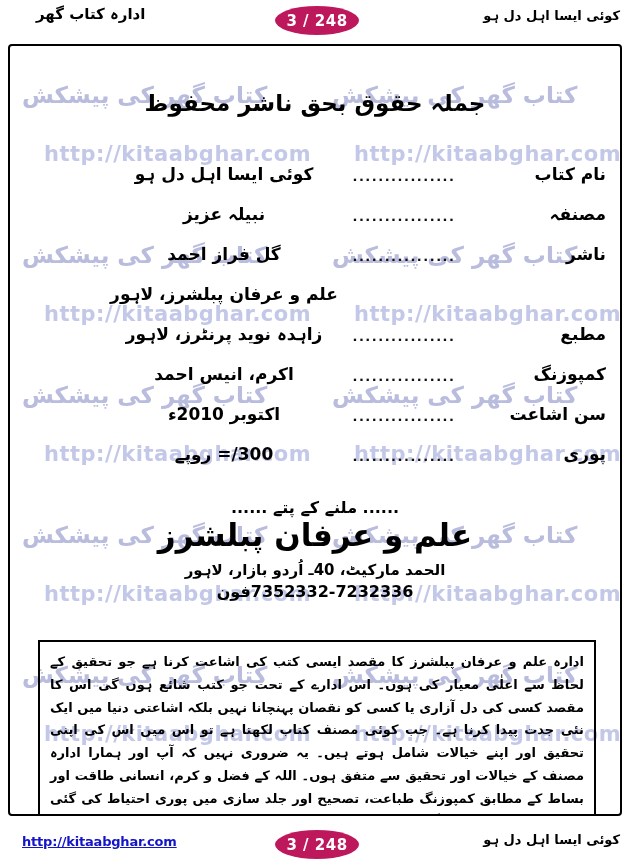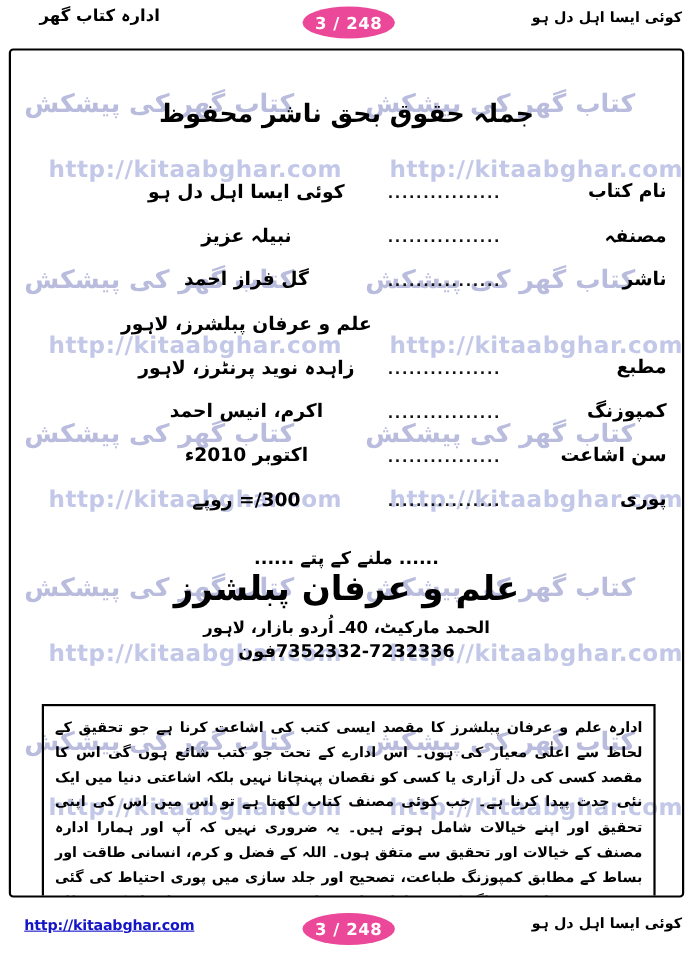--- a/index.html
+++ b/index.html
@@ -59,21 +59,21 @@
     letter-spacing: -0.2px;
   }
 
   .pagebadge {
     position: absolute;
     left: 50%;
     transform: translateX(-50%);
     top: 4px;
     width: 84px;
     height: 29px;
-    background: #ec4899;
+    background: #be185d;
     border-radius: 50%;
     color: #fff;
     font-size: 15px;
     font-weight: 700;
     display: flex;
     align-items: center;
     justify-content: center;
     direction: ltr;
     letter-spacing: 0.5px;
   }

